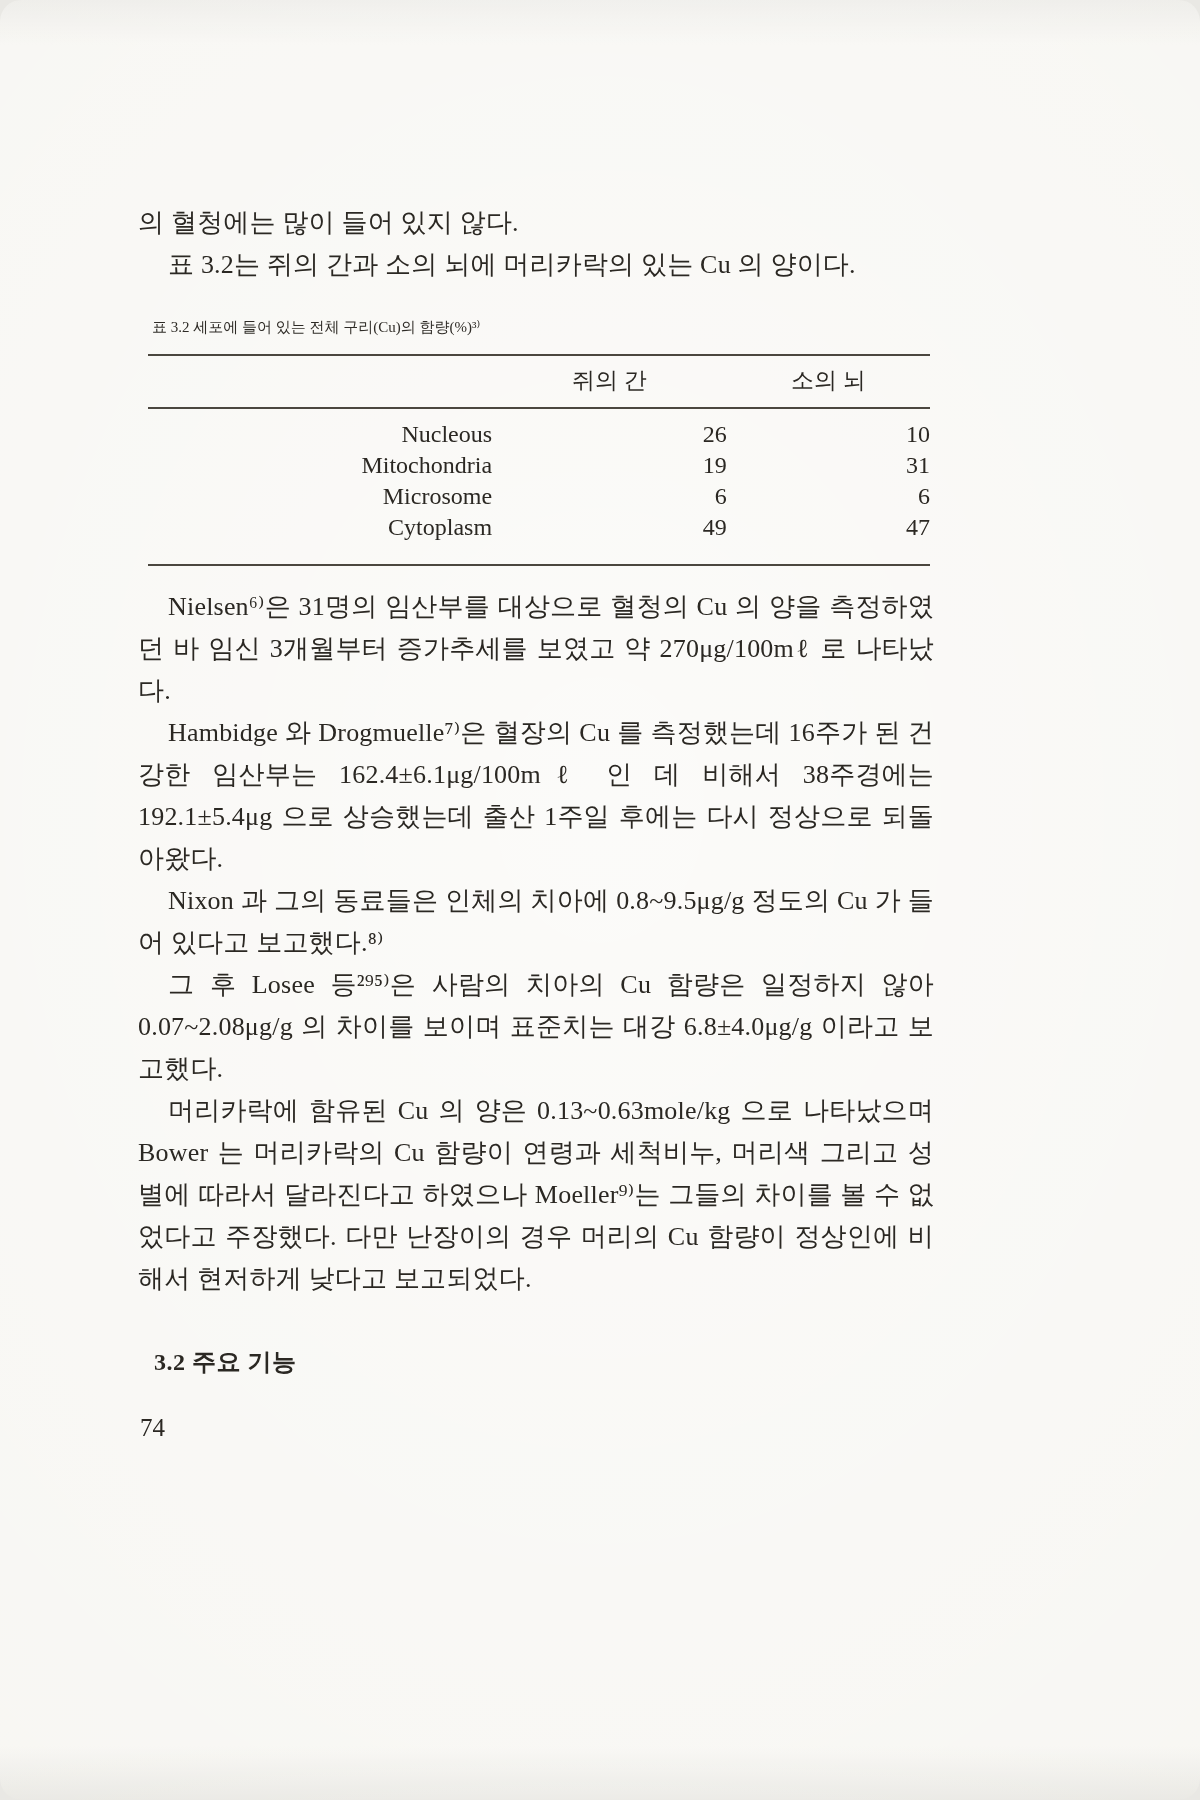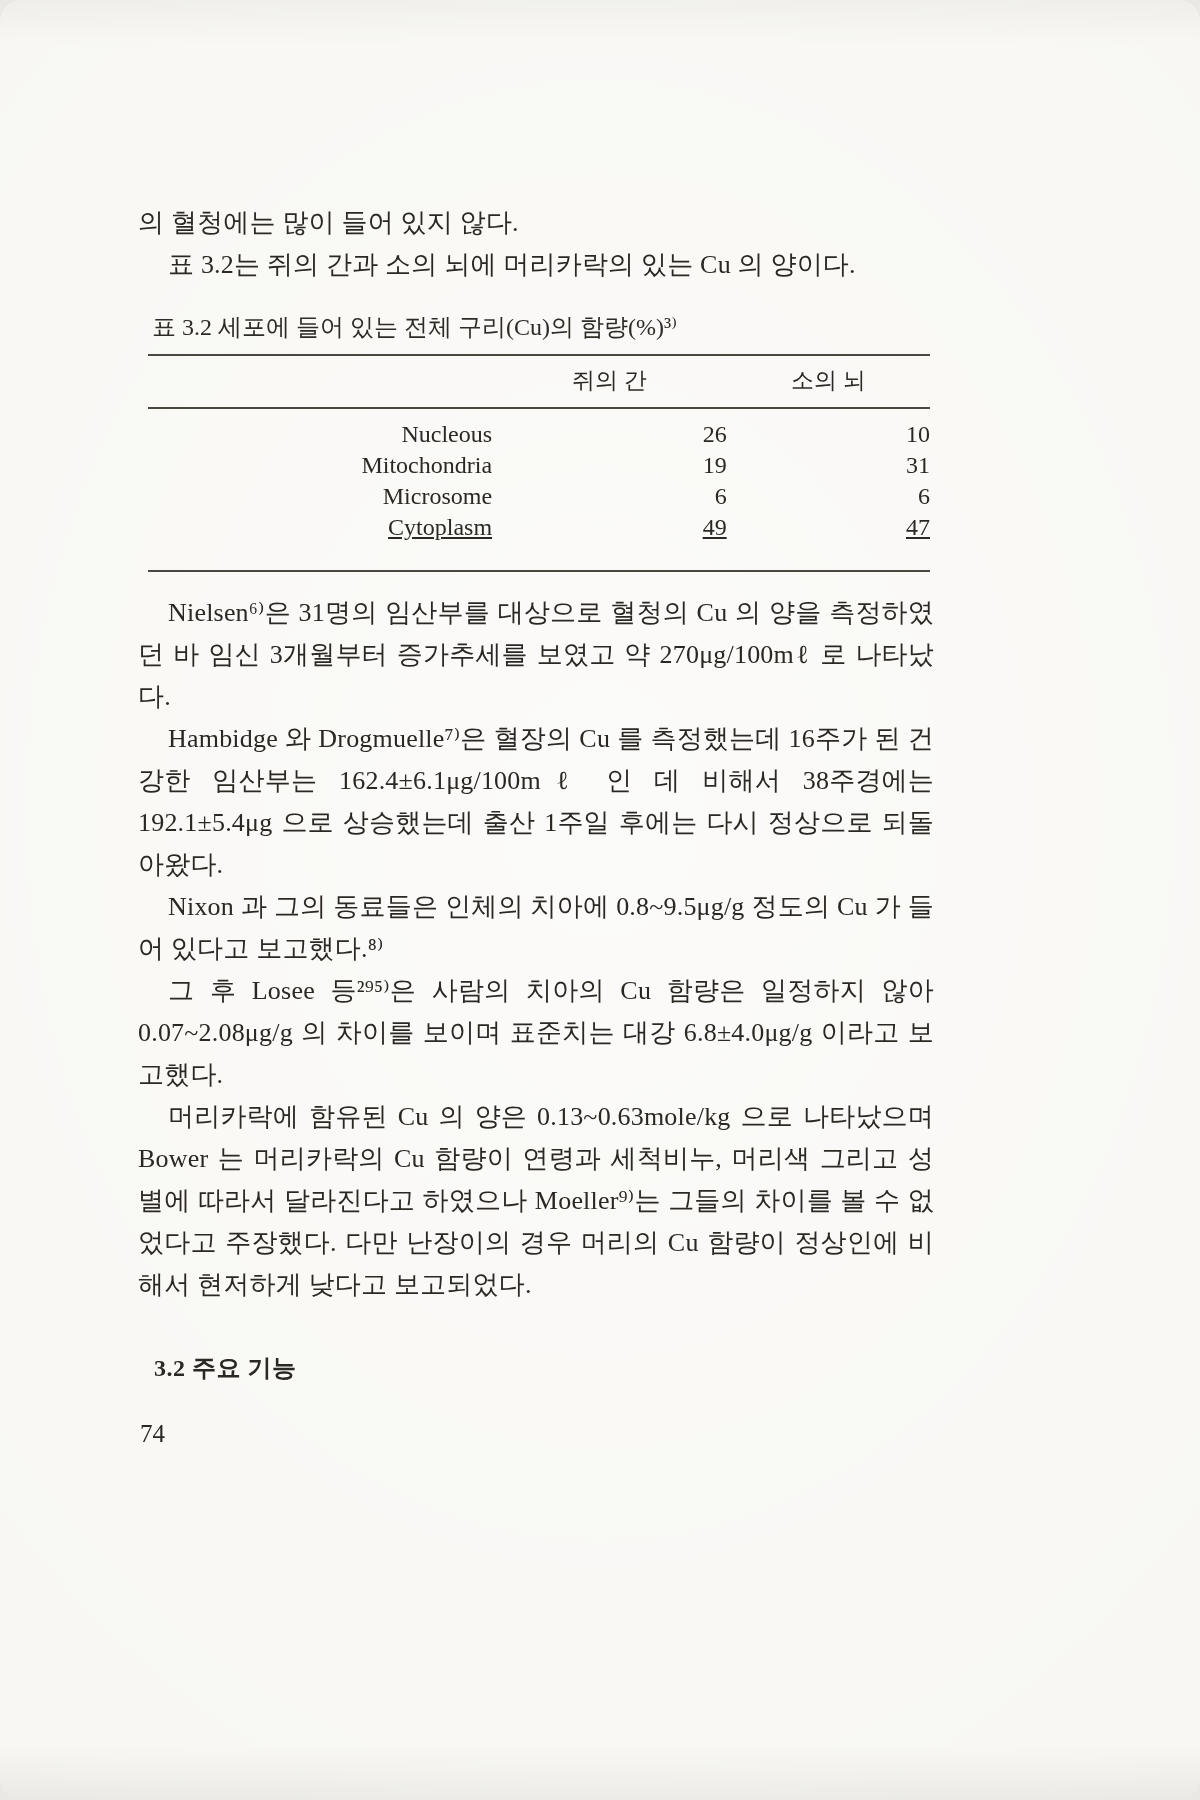--- a/index.html
+++ b/index.html
@@ -30,21 +30,21 @@
   }
   p { margin: 0; }
   .body-text {
     font-size: 26px;
     line-height: 42px;
     text-align: justify;
     letter-spacing: 0.2px;
   }
   .indent { text-indent: 30px; }
   .table-caption {
-    font-size: 24px;
+    font-size: 15px;
     line-height: 30px;
     margin: 26px 0 0 14px;
     color: #2e2b26;
   }
   .cu-table {
     width: 782px;
     margin: 12px 0 0 10px;
     border-collapse: collapse;
     border-top: 2px solid #4b473f;
     border-bottom: 2px solid #4b473f;
@@ -55,21 +55,21 @@
     font-size: 23px;
     padding: 9px 0 11px;
     text-align: center;
   }
   .cu-table td {
     font-size: 24px;
     line-height: 31px;
     padding: 0;
   }
   .cu-table tbody tr:first-child td { padding-top: 10px; }
-  .cu-table tbody tr:last-child td { padding-bottom: 27px; text-decoration: underline; }
+  .cu-table tbody tr:last-child td { padding-bottom: 21px; }
   .t-label { padding-left: 52px; text-align: right; }
   .t-val { text-align: right; }
   .col-label { width: 44%; }
   .col-a { width: 30%; }
   .col-b { width: 26%; }
   .paragraphs { margin-top: 20px; }
   .section-heading {
     font-size: 24px;
     font-weight: bold;
     letter-spacing: 0.5px;

